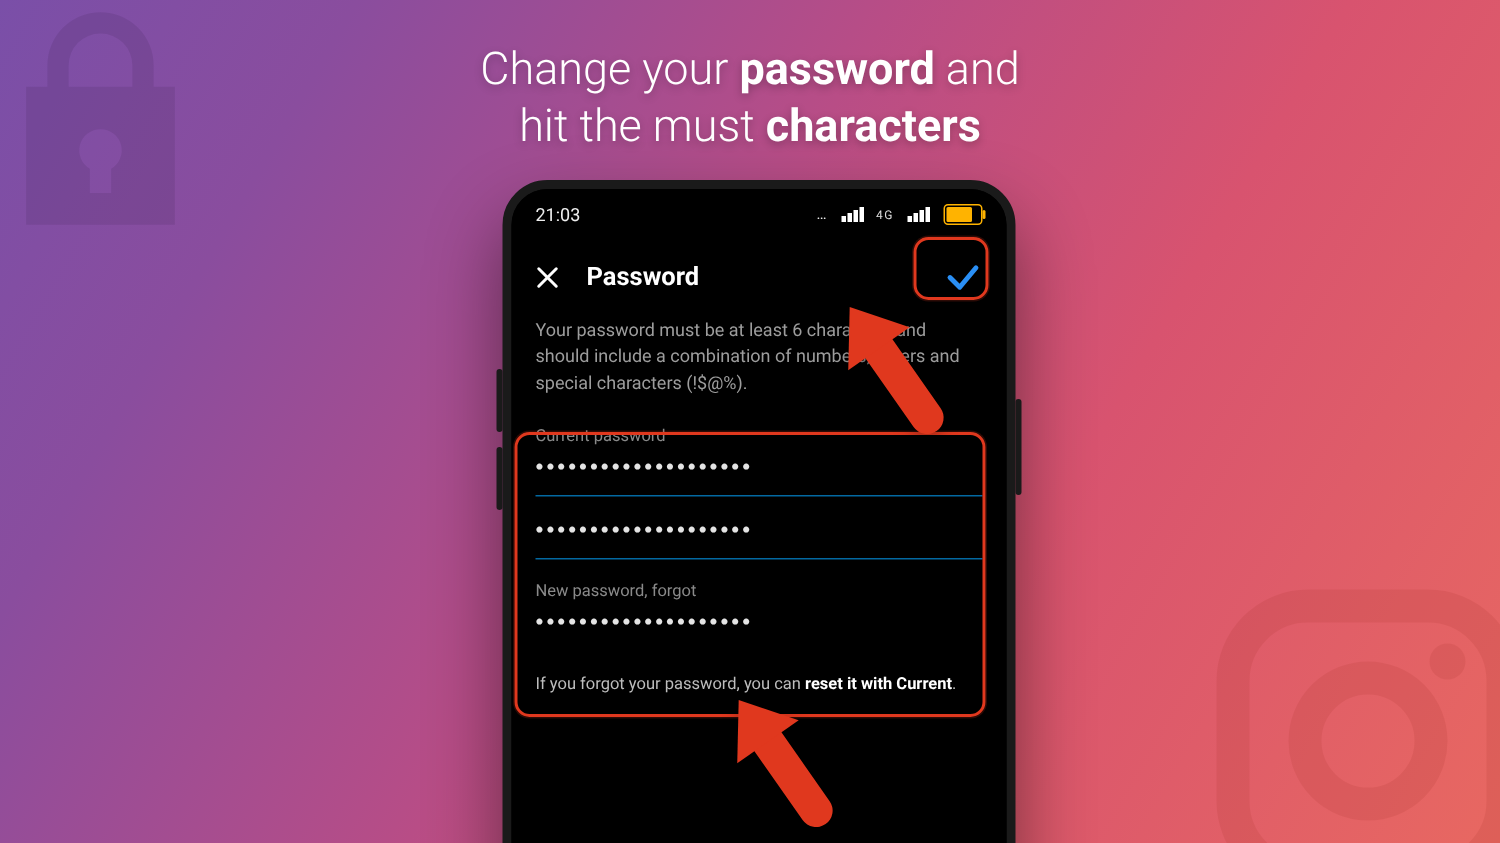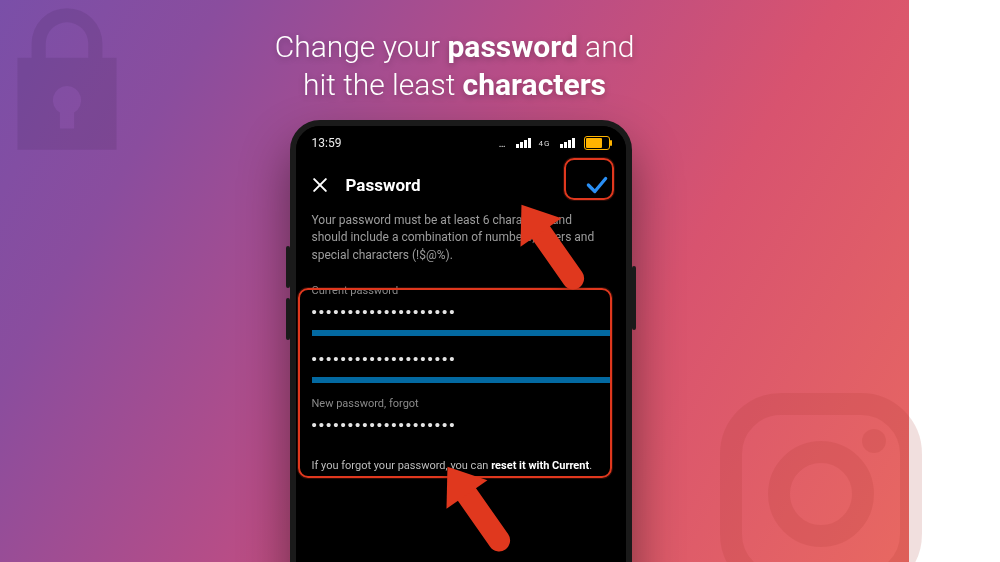--- a/index.html
+++ b/index.html
@@ -1,16 +1,16 @@
 <!DOCTYPE html>
 <html><head>
 <meta charset="utf-8">
 <style>
   html,body{margin:0;padding:0;width:1000px;height:562px;overflow:hidden;font-family:"Segoe UI",Roboto,Helvetica,Arial,sans-serif}
-  .stage{position:relative;width:909px;height:562px;background:linear-gradient(120deg,#7a4fa8 0%,#8a4d9e 18%,#b84d86 45%,#d8536f 68%,#e86861 100%);}
+  .stage{position:relative;width:1000px;height:562px;background:linear-gradient(120deg,#7a4fa8 0%,#8a4d9e 18%,#b84d86 45%,#d8536f 68%,#e86861 100%);}
   
   .deco-lock{position:absolute;left:-18px;top:-6px;width:170px;height:200px;opacity:.15;color:#3d2150}
   .deco-insta{position:absolute;right:-32px;bottom:-52px;width:240px;height:240px;opacity:.15;color:#a8332a}
   
   .headline{position:absolute;top:28px;left:0;right:0;text-align:center;color:#fff;font-size:30px;font-weight:300;line-height:1.25;text-shadow:0 2px 6px rgba(0,0,0,.25)}
   .headline b{font-weight:700}
   
   .phone-wrap{position:absolute;left:50%;top:120px;transform:translateX(-50%);width:330px;height:560px}
   .phone{position:relative;width:330px;height:560px;background:#000;border:6px solid #1a1a1a;border-radius:30px;box-shadow:0 25px 50px rgba(0,0,0,.45)}
   .side-btn{position:absolute;background:#1a1a1a;border-radius:3px}
@@ -31,21 +31,21 @@
   
   .app-header{display:flex;align-items:center;padding:14px 14px 8px;gap:16px}
   .close-x{width:20px;height:20px;color:#fff;cursor:pointer}
   .app-title{color:#fff;font-weight:700;font-size:17px}
   .checkmark-btn{margin-left:auto;width:30px;height:30px;display:flex;align-items:center;justify-content:center;cursor:pointer}
   .checkmark-btn svg{width:26px;height:26px}
   
   .helptext{color:#9d9d9d;font-size:12px;line-height:1.45;padding:4px 16px 10px}
   
   .fields{padding:2px 16px}
-  .field{border-bottom:6px solid #0369a1;padding:8px 0 10px;margin-bottom:6px}
+  .field{border-bottom:1px solid #0369a1;padding:8px 0 10px;margin-bottom:6px}
   .field:last-child{border-bottom:none}
   .field-label{color:#8a8a8a;font-size:11px;margin-bottom:6px}
   .field-value{color:#e4e4e4;font-size:15px;letter-spacing:2px;font-family:Arial,sans-serif}
   
   .forgot{color:#bdbdbd;font-size:11px;padding:8px 16px}
   .forgot b{color:#fff}
   
   .hl{position:absolute;border:2.5px solid #e0381e;border-radius:10px;pointer-events:none;box-shadow:0 0 0 1px rgba(224,56,30,.2)}
   
   
@@ -65,32 +65,32 @@
   <div class="deco-insta">
     <svg viewBox="0 0 24 24" fill="none" stroke="currentColor" stroke-width="2.2">
         <rect x="3" y="3" width="18" height="18" rx="5"></rect>
         <circle cx="12" cy="12" r="4.2"></circle>
         <circle cx="17.3" cy="6.7" r="1.2" fill="currentColor" stroke="none"></circle>
       </svg>
   </div>
 
   <div class="headline">
     <span>Change your </span><b>password</b><span> and</span><br>
-    <span>hit the least </span><b>characters</b>
+    <span>hit the must </span><b>characters</b>
   </div>
 
   <div class="phone-wrap">
     <div class="phone">
       <div class="side-btn l1"></div>
       <div class="side-btn l2"></div>
       <div class="side-btn r1"></div>
       <div class="screen">
 
         <div class="status">
-          <span>13:59</span>
+          <span>21:03</span>
           <span class="status-right">
             <span>…</span>
             <span class="sig">
                 <span></span>
                 <span></span>
                 <span></span>
                 <span></span>
               </span>
             <span class="fourg">4G</span>
             <span class="sig">

